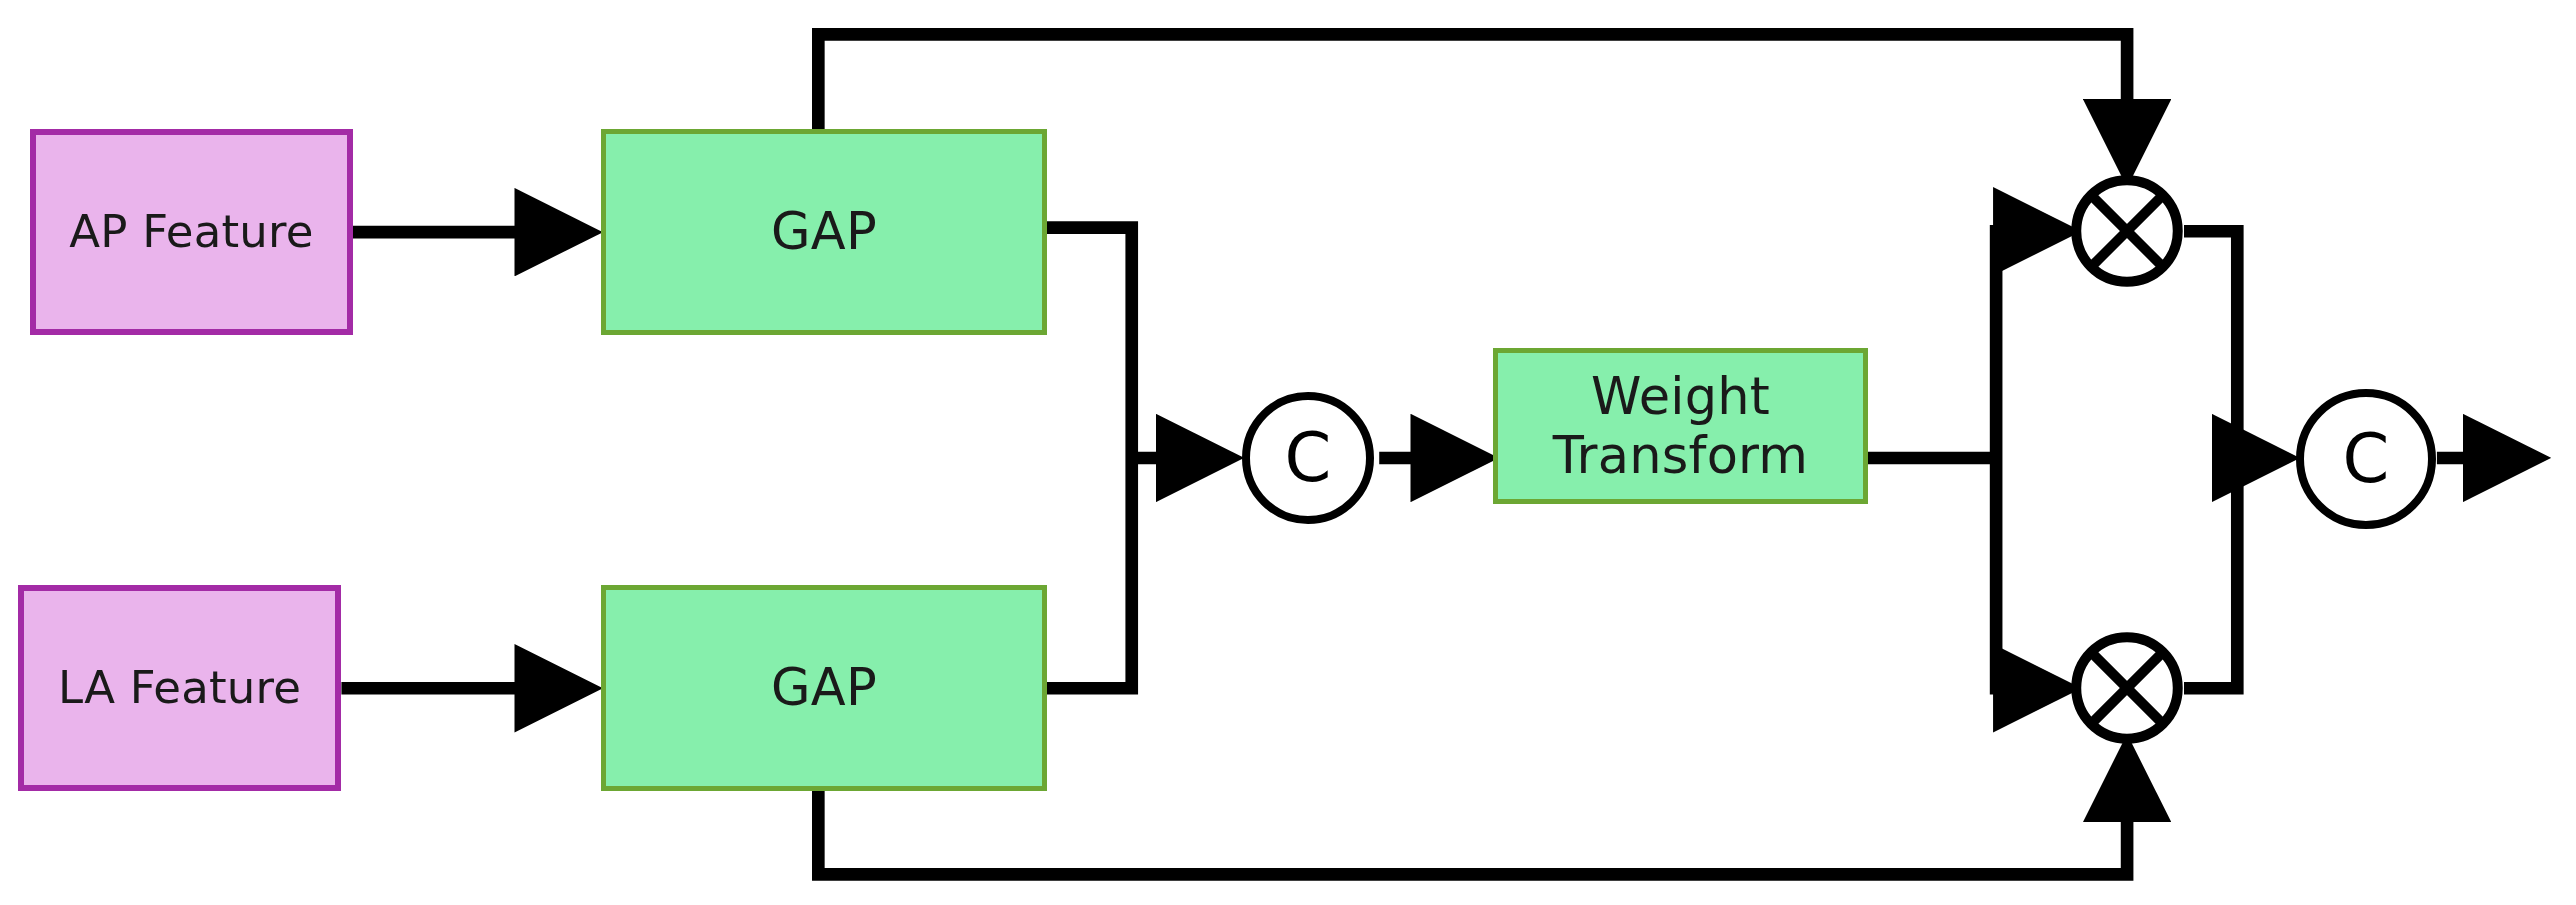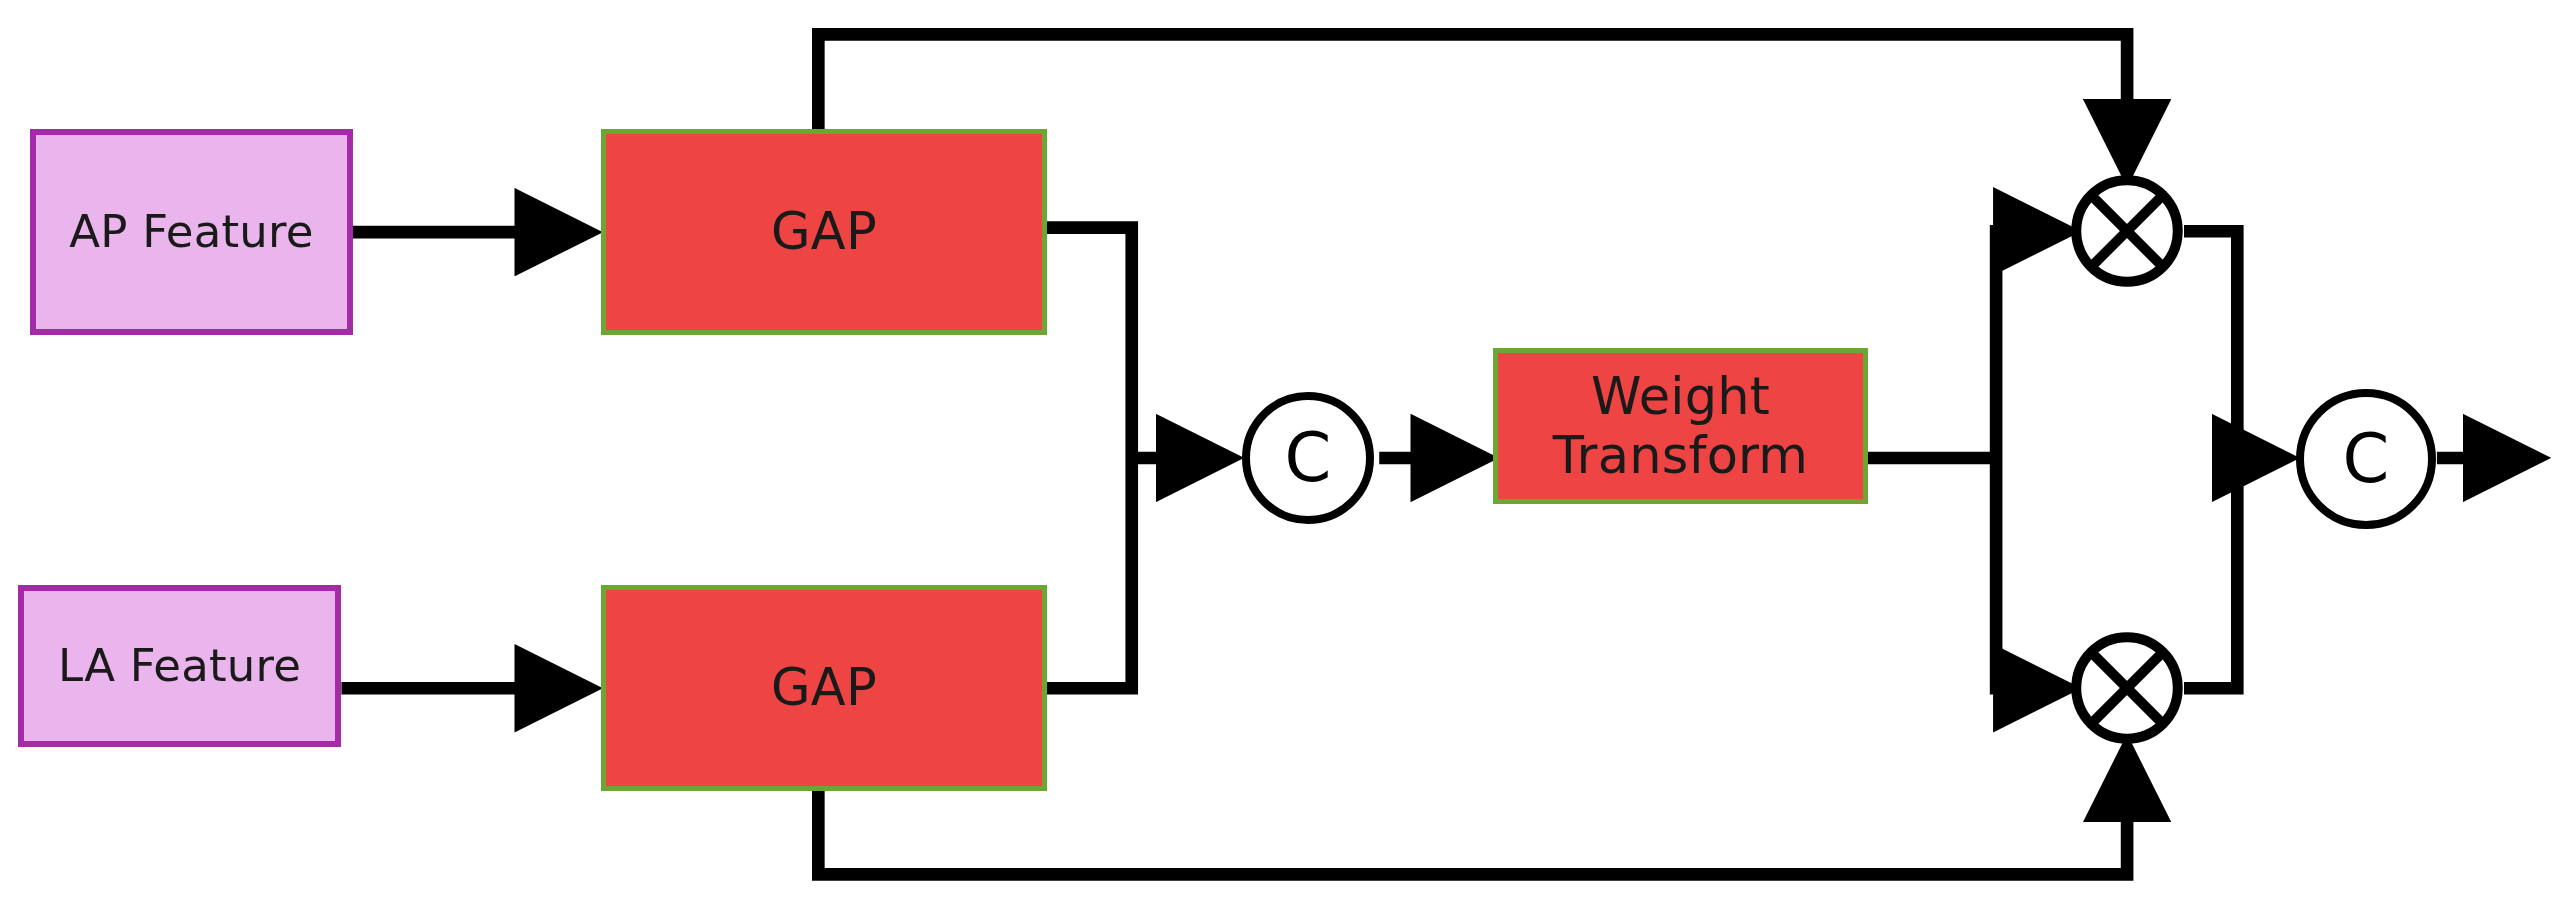--- a/index.html
+++ b/index.html
@@ -39,21 +39,21 @@
     letter-spacing: 0.2px;
     white-space: pre-line;
     z-index: 3;
   }
   .node-feature {
     background: #eab4ec;
     border: 6.3px solid #a32ba6;
     font-size: 45px;
   }
   .node-op {
-    background: #ef4444;
+    background: #86efac;
     border: 5.4px solid #6ca733;
     font-size: 51px;
   }
   .node-op.multiline {
     font-size: 51px;
   }
   .circle-node {
     position: absolute;
     box-sizing: border-box;
     border-radius: 50%;
@@ -118,21 +118,21 @@
       <path d="M 2698 507 L 2805 507" marker-end="url(#arrowhead)"></path>
 
       <path d="M 906 148 L 906 38 L 2355 38 L 2355 188" marker-end="url(#arrowhead)"></path>
 
       <path d="M 906 874 L 906 968 L 2355 968 L 2355 832" marker-end="url(#arrowhead)"></path>
     </g>
   </svg>
 
   <div class="node-box node-feature label-text" style="left:18px; top:129px; width:323px; height:206px;margin-left:12px;">AP Feature</div>
 
-  <div class="node-box node-feature label-text" style="left:18px; top:585px; width:323px; height:162px;">LA Feature</div>
+  <div class="node-box node-feature label-text" style="left:18px; top:585px; width:323px; height:206px;">LA Feature</div>
 
   <div class="node-box node-op label-text" style="left:601px; top:129px; width:446px; height:206px;">GAP</div>
 
   <div class="node-box node-op label-text" style="left:601px; top:585px; width:446px; height:206px;">GAP</div>
 
   <div class="circle-node" style="left:1242px; top:392px; width:132px; height:132px;">
     <span class="glyph label-text">C</span>
   </div>
 
   <div class="node-box node-op multiline label-text" style="left:1493px; top:348px; width:375px; height:156px;">Weight

